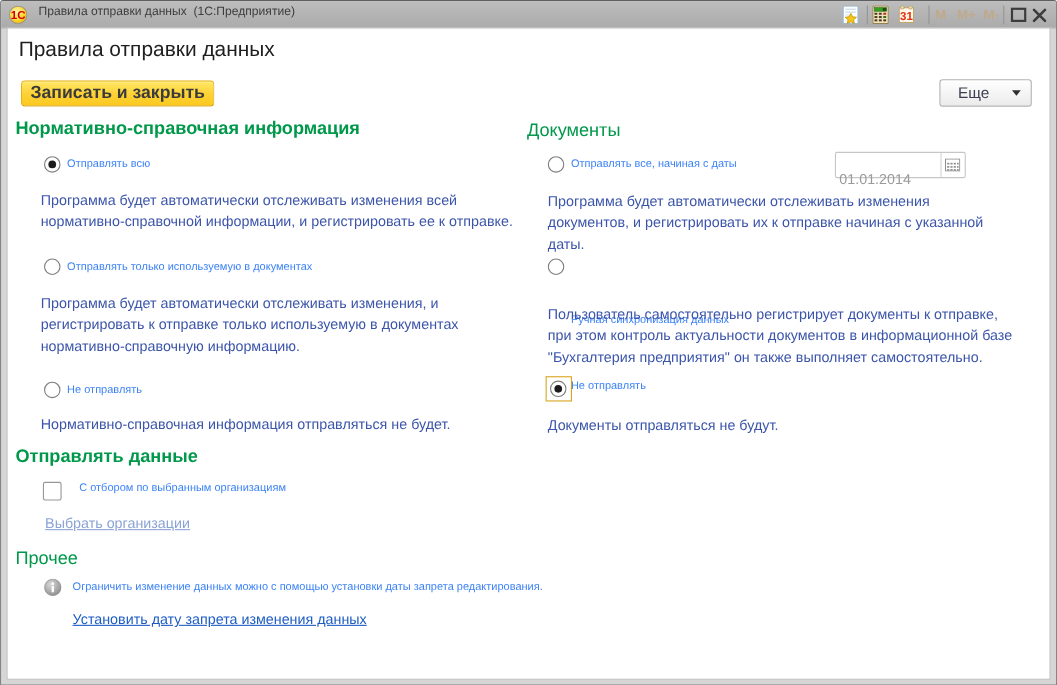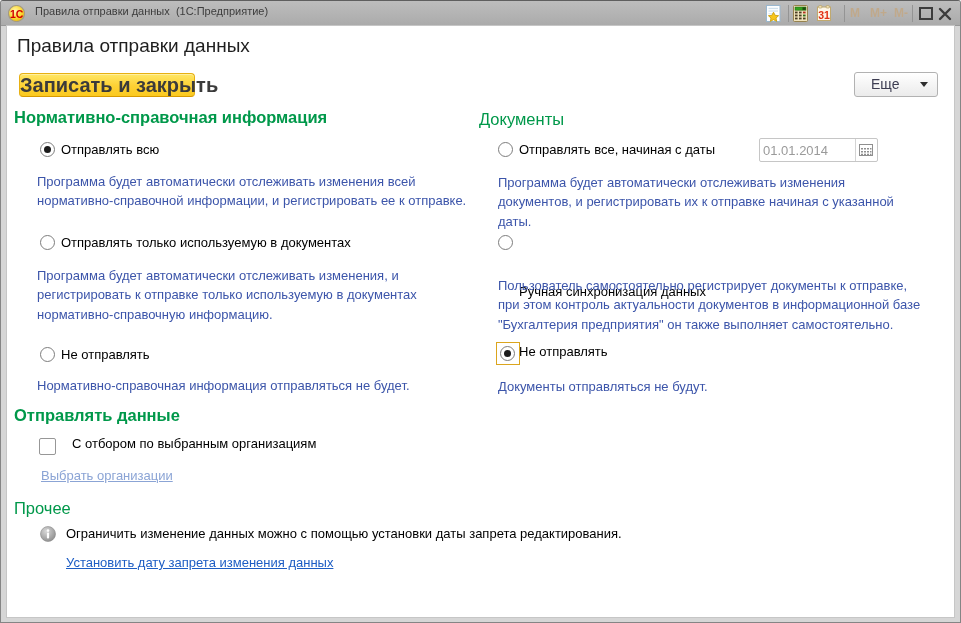--- a/index.html
+++ b/index.html
@@ -5,21 +5,21 @@
 html,body{margin:0;padding:0;width:961px;height:623px;overflow:hidden;
   font-family:"Liberation Sans",sans-serif;background:#fff;}
 #win{position:absolute;left:0;top:0;width:959px;height:621px;border:1px solid #858585;border-top:1px solid #5f5f5f;
   border-radius:3px 3px 0 0;background:#d6d6d6;}
 #titlebar{position:absolute;left:0;top:0;right:0;height:24px;
   background:linear-gradient(#bdbdbd,#ababab);border-bottom:1px solid #989898;
   border-radius:3px 3px 0 0;}
 #content{position:absolute;left:6px;top:25px;width:947px;height:591px;background:#ffffff;box-shadow:0 0 0 1px #c6c6c6;}
 .abs{position:absolute;white-space:nowrap;}
 .g{font-size:16.5px;color:#00984a;line-height:20px;}
-.lbl{font-size:13px;color:#000000;line-height:16px;}
+.lbl{font-size:10px;color:#3b82f6;line-height:16px;}
 .note{font-size:13px;color:#3c55aa;line-height:19.4px;white-space:pre-line;}
 .radio{position:absolute;width:13px;height:13px;border:1px solid #7d7d7d;border-radius:50%;background:#fff;}
 .radio.sel::after{content:"";position:absolute;left:3px;top:3px;width:7px;height:7px;border-radius:50%;background:#1c1c1c;}
 .sep{position:absolute;top:4px;width:1px;height:17px;background:#949494;}
 </style>
 </head>
 <body>
 <div id="win">
   <div id="titlebar">
 
@@ -77,21 +77,21 @@
     <svg class="abs" style="left:937px;top:6px" width="14" height="14" viewBox="0 0 14 14">
       <path d="M2 2 L12 12 M12 2 L2 12" stroke="#3c3c3c" stroke-width="2.4" stroke-linecap="round"></path>
     </svg>
   </div>
   <div id="content">
 
     <div class="abs" style="left:10px;top:8px;font-size:19px;color:#1f1f1f;line-height:24px;">Правила отправки данных</div>
 
     <div class="abs" style="left:12px;top:47px;width:174px;height:22px;border:1px solid #e7b013;border-bottom-color:#d89a00;border-radius:4px;
       background:linear-gradient(#ffe766,#fdd236 52%,#fbc91f);box-shadow:inset 0 1px 0 #fff0a0;
-      font-size:20px;font-weight:bold;color:#3b3b3b;text-align:center;line-height:22px;">Записать и закрыть</div>
+      font-size:16px;font-weight:bold;color:#3b3b3b;text-align:center;line-height:22px;">Записать и закрыть</div>
 
     <div class="abs" style="left:847px;top:46px;width:82px;height:23px;border:1px solid #b2b2b2;border-radius:3px;
       background:linear-gradient(#ffffff,#ebebeb);">
       <span style="position:absolute;left:16px;top:3px;font-size:14px;color:#3d3d52;text-align:right;">Еще</span>
       <span style="position:absolute;left:65px;top:9px;width:0;height:0;border-left:4.5px solid transparent;border-right:4.5px solid transparent;border-top:5.5px solid #2e2e2e;"></span>
     </div>
 
     <div class="abs g" style="left:7px;top:81px;font-weight:bold;">Нормативно-справочная информация</div>
     <div class="radio sel" style="left:33px;top:116px;"></div>
     <div class="abs lbl" style="left:54px;top:116px;">Отправлять всю</div>
@@ -125,21 +125,21 @@
       <rect x="6.9" y="6.6" width="2.2" height="6" rx="1" fill="#fff"></rect>
     </svg>
     <div class="abs" style="left:59px;top:529px;font-size:13px;color:#1d5dc4;text-decoration:underline;">Установить дату запрета изменения данных</div>
     <div class="abs lbl" style="left:59px;top:500px;">Ограничить изменение данных можно с помощью установки даты запрета редактирования.</div>
 
     <div class="abs g" style="left:472px;top:83px;">Документы</div>
     <div class="radio" style="left:491px;top:116px;"></div>
     <div class="abs lbl" style="left:512px;top:116px;">Отправлять все, начиная с даты</div>
 
     <div class="abs" style="left:752px;top:112px;width:117px;height:22px;border:1px solid #c6c6c6;border-radius:2px;background:#fff;">
-      <span style="position:absolute;left:3px;top:4px;font-size:13px;color:#9a9a9a;">01.01.2014</span>
+      <span style="position:absolute;left:3px;top:16px;font-size:13px;color:#9a9a9a;">01.01.2014</span>
       <span style="position:absolute;right:21px;top:0;width:1px;height:22px;background:#d4d4d4;"></span>
       <svg style="position:absolute;right:4px;top:5px" width="14" height="12" viewBox="0 0 14 12">
         <rect x="0.5" y="0.5" width="13" height="11" fill="#fff" stroke="#8f8f8f"></rect>
         <g fill="#8f8f8f">
           <rect x="2" y="4" width="2" height="1.5"></rect>
             <rect x="5" y="4" width="2" height="1.5"></rect>
             <rect x="8" y="4" width="2" height="1.5"></rect>
             <rect x="11" y="4" width="1.5" height="1.5"></rect>
           <rect x="2" y="7" width="2" height="1.5"></rect>
             <rect x="5" y="7" width="2" height="1.5"></rect>

